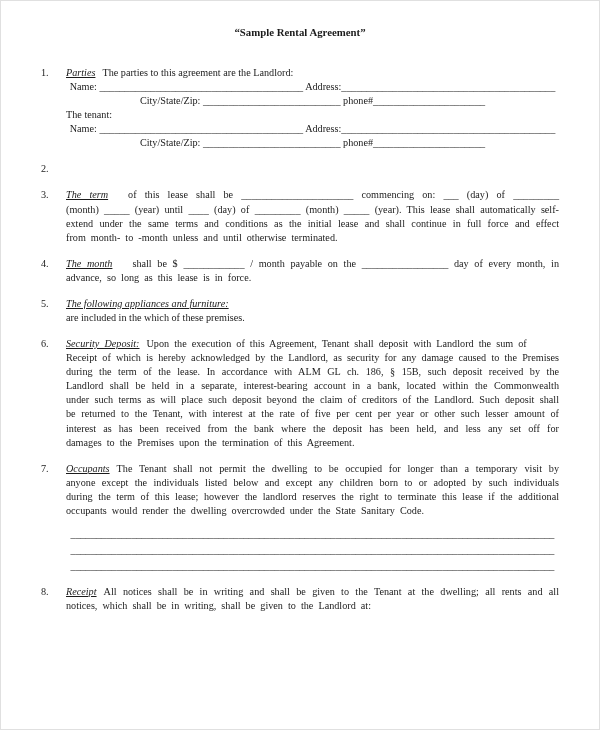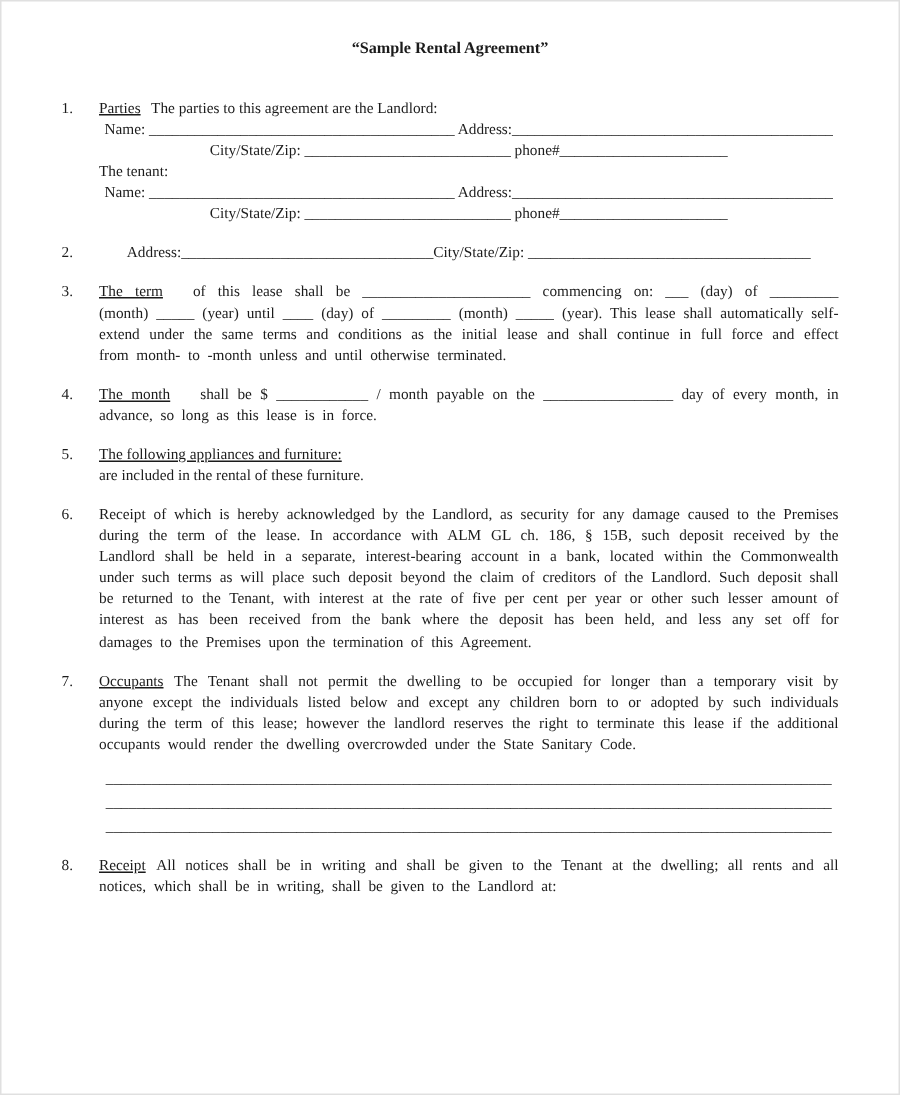--- a/index.html
+++ b/index.html
@@ -33,21 +33,21 @@
     width: 25px;
   }
   .body {
     flex: 1;
     min-width: 0;
   }
   .para {
     text-align: justify;
     word-spacing: 2.5px;
   }
-  .uh { text-decoration: underline; }
+  .uh { text-decoration: underline; font-style: italic; }
   .sp1 { margin-right: 20px; }
   .sp2 { margin-right: 7px; }
   .line { white-space: nowrap; overflow: hidden; text-align: center; }
   .amount { margin-left: 30px; }
   .blank { margin-top: 2px; }
   .blank-first { margin-top: 9px; }
 </style>
 </head>
 <body>
 
@@ -63,21 +63,20 @@
       <div class="line">City/State/Zip: ___________________________ phone#______________________</div>
       <div>The tenant:</div>
       <div class="line">Name: ________________________________________ Address:__________________________________________</div>
       <div class="line">City/State/Zip: ___________________________ phone#______________________</div>
     </div>
   </div>
 
   <div class="section">
     <div class="num">2.</div>
     <div class="body">
-      <div class="line">Address:_________________________________City/State/Zip: _____________________________________</div>
     </div>
   </div>
 
   <div class="section">
     <div class="num">3.</div>
     <div class="body">
       <div class="para"><span class="uh sp1">The term</span><span>of this lease shall be ______________________ commencing on: ___ (day) of _________ (month) _____ (year) until ____ (day) of _________ (month) _____ (year). This lease shall automatically self-extend under the same terms and conditions as the initial lease and shall continue in full force and effect from month- to -month unless and until otherwise terminated.</span></div>
     </div>
   </div>
 
@@ -85,27 +84,28 @@
     <div class="num">4.</div>
     <div class="body">
       <div class="para"><span class="uh sp1">The month</span><span>shall be $ ____________ / month payable on the _________________ day of every month, in advance, so long as this lease is in force.</span></div>
     </div>
   </div>
 
   <div class="section">
     <div class="num">5.</div>
     <div class="body">
       <div><span class="uh">The following appliances and furniture:</span></div>
-      <div>are included in the rental of these furniture.</div>
+      <div>are included in the which of these premises.</div>
     </div>
   </div>
 
   <div class="section">
     <div class="num">6.</div>
     <div class="body">
+      <div class="para"><span class="uh sp2">Security Deposit:</span><span>Upon the execution of this Agreement, Tenant shall deposit with Landlord the sum of</span></div>
       <div class="para">Receipt of which is hereby acknowledged by the Landlord, as security for any damage caused to the Premises during the term of the lease. In accordance with ALM GL ch. 186, § 15B, such deposit received by the Landlord shall be held in a separate, interest-bearing account in a bank, located within the Commonwealth under such terms as will place such deposit beyond the claim of creditors of the Landlord. Such deposit shall be returned to the Tenant, with interest at the rate of five per cent per year or other such lesser amount of interest as has been received from the bank where the deposit has been held, and less any set off for damages to the Premises upon the termination of this Agreement.</div>
     </div>
   </div>
 
   <div class="section">
     <div class="num">7.</div>
     <div class="body">
       <div class="para"><span class="uh sp2">Occupants</span><span>The Tenant shall not permit the dwelling to be occupied for longer than a temporary visit by anyone except the individuals listed below and except any children born to or adopted by such individuals during the term of this lease; however the landlord reserves the right to terminate this lease if the additional occupants would render the dwelling overcrowded under the State Sanitary Code.</span></div>
       <div class="line blank blank-first">_______________________________________________________________________________________________</div>
       <div class="line blank">_______________________________________________________________________________________________</div>

